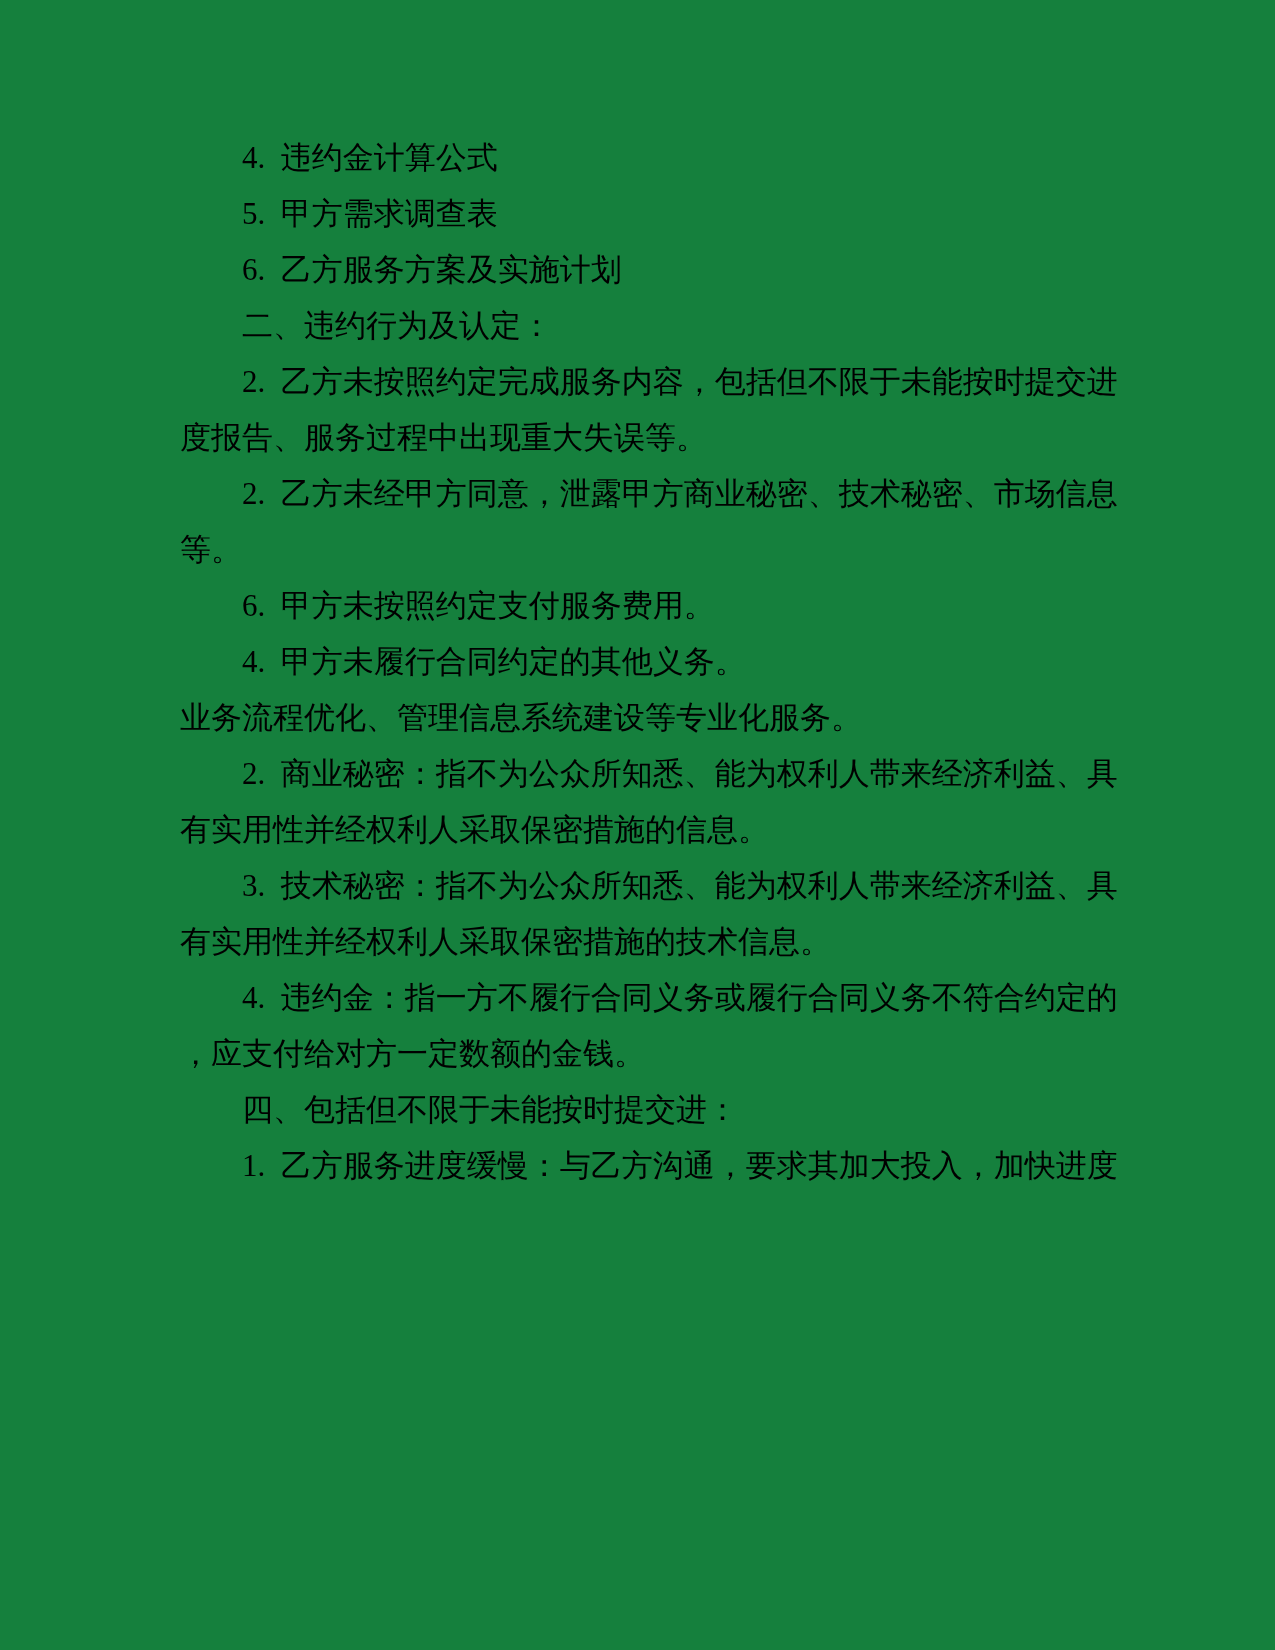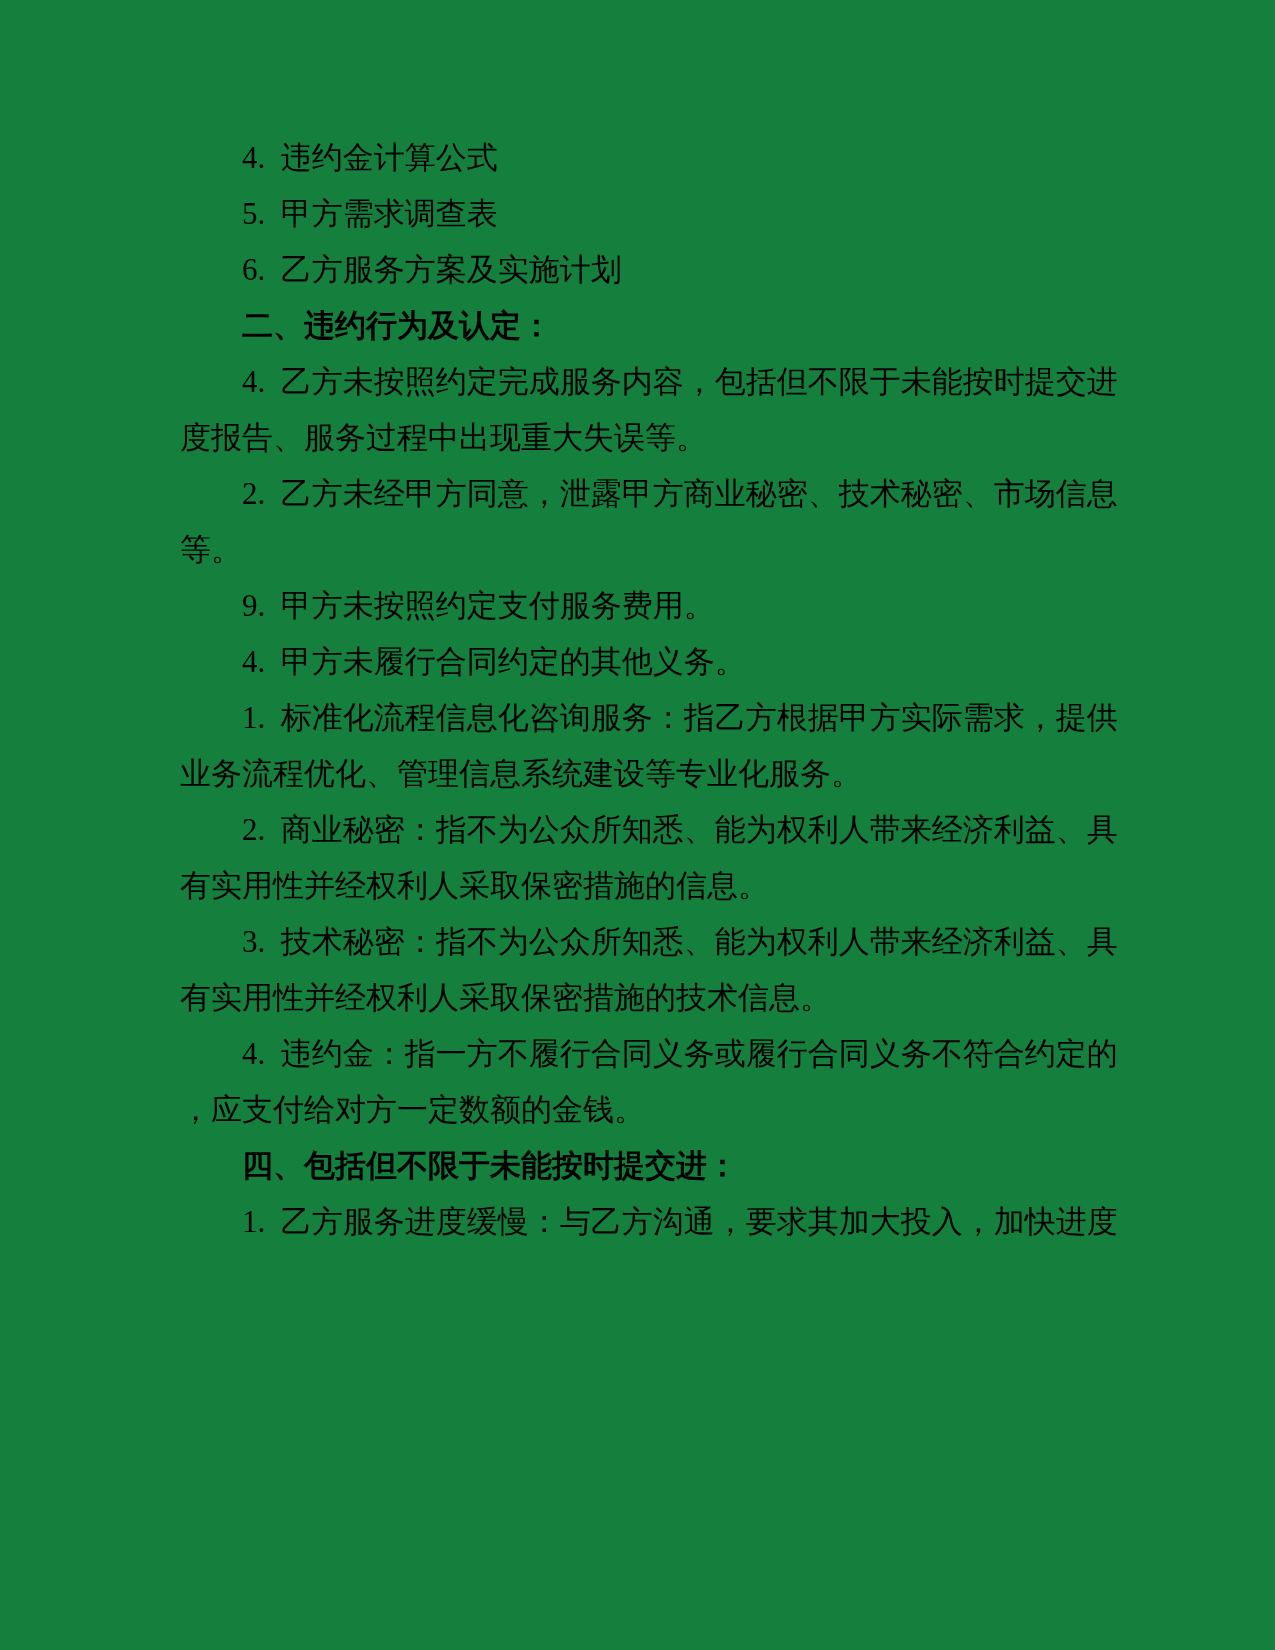--- a/index.html
+++ b/index.html
@@ -28,47 +28,46 @@
   }
   .line {
     white-space: pre-wrap;
     min-height: 56px;
   }
   .first {
     text-indent: 2em;
   }
   .heading {
     font-family: "Liberation Sans", "DejaVu Sans", sans-serif;
-    font-weight: 700;
+    font-weight: 400;
   }
 </style>
 </head>
 <body>
 
 <div class="page">
   <div class="doc">
 
     <div class="line first">4.  违约金计算公式</div>
     <div class="line first">5.  甲方需求调查表</div>
     <div class="line first">6.  乙方服务方案及实施计划</div>
 
     <div class="line first heading">二、违约行为及认定：</div>
 
-    <div class="line first">4.  乙方未按照约定完成服务内容，包括但不限于未能按时提交进</div>
+    <div class="line first">2.  乙方未按照约定完成服务内容，包括但不限于未能按时提交进</div>
     <div class="line">度报告、服务过程中出现重大失误等。</div>
 
     <div class="line first">2.  乙方未经甲方同意，泄露甲方商业秘密、技术秘密、市场信息</div>
     <div class="line">等。</div>
 
-    <div class="line first">9.  甲方未按照约定支付服务费用。</div>
+    <div class="line first">6.  甲方未按照约定支付服务费用。</div>
 
     <div class="line first">4.  甲方未履行合同约定的其他义务。</div>
 
 
-    <div class="line first">1.  标准化流程信息化咨询服务：指乙方根据甲方实际需求，提供</div>
     <div class="line">业务流程优化、管理信息系统建设等专业化服务。</div>
 
     <div class="line first">2.  商业秘密：指不为公众所知悉、能为权利人带来经济利益、具</div>
     <div class="line">有实用性并经权利人采取保密措施的信息。</div>
 
     <div class="line first">3.  技术秘密：指不为公众所知悉、能为权利人带来经济利益、具</div>
     <div class="line">有实用性并经权利人采取保密措施的技术信息。</div>
 
     <div class="line first">4.  违约金：指一方不履行合同义务或履行合同义务不符合约定的</div>
     <div class="line">，应支付给对方一定数额的金钱。</div>

